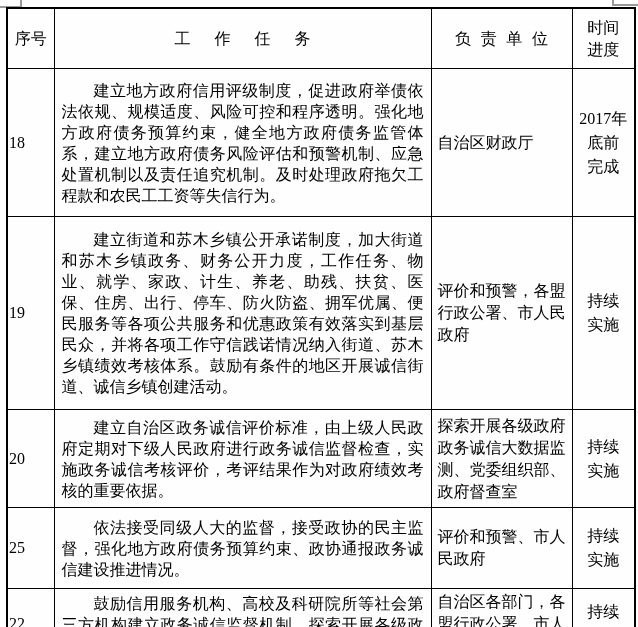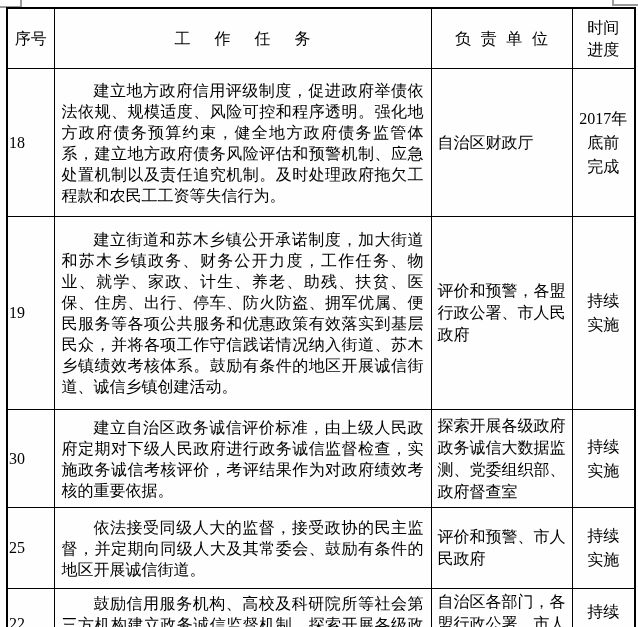--- a/index.html
+++ b/index.html
@@ -109,30 +109,30 @@
 
     <tr class="row-19">
       <td class="cell-index">19</td>
       <td class="cell-task">建立街道和苏木乡镇公开承诺制度，加大街道和苏木乡镇政务、财务公开力度，工作任务、物业、就学、家政、计生、养老、助残、扶贫、医保、住房、出行、停车、防火防盗、拥军优属、便民服务等各项公共服务和优惠政策有效落实到基层民众，并将各项工作守信践诺情况纳入街道、苏木乡镇绩效考核体系。鼓励有条件的地区开展诚信街道、诚信乡镇创建活动。</td>
       <td class="cell-unit">评价和预警，各盟行政公署、市人民政府</td>
       <td class="cell-schedule">持续
 实施</td>
     </tr>
 
     <tr class="row-20">
-      <td class="cell-index">30</td>
+      <td class="cell-index">20</td>
       <td class="cell-task">建立自治区政务诚信评价标准，由上级人民政府定期对下级人民政府进行政务诚信监督检查，实施政务诚信考核评价，考评结果作为对政府绩效考核的重要依据。</td>
       <td class="cell-unit">探索开展各级政府政务诚信大数据监测、党委组织部、政府督查室</td>
       <td class="cell-schedule">持续
 实施</td>
     </tr>
 
     <tr class="row-21">
       <td class="cell-index">25</td>
-      <td class="cell-task">依法接受同级人大的监督，接受政协的民主监督，并定期向同级人大及其常委会、鼓励有条件的地区开展诚信街道。</td>
+      <td class="cell-task">依法接受同级人大的监督，接受政协的民主监督，强化地方政府债务预算约束、政协通报政务诚信建设推进情况。</td>
       <td class="cell-unit">评价和预警、市人民政府</td>
       <td class="cell-schedule">持续
 实施</td>
     </tr>
 
     <tr class="row-22">
       <td class="cell-index">22</td>
       <td class="cell-task">鼓励信用服务机构、高校及科研院所等社会第三方机构建立政务诚信监督机制，探索开展各级政府政务诚信大数据监测、评价和预警。</td>
       <td class="cell-unit">自治区各部门，各盟行政公署、市人民政府</td>
       <td class="cell-schedule">持续

